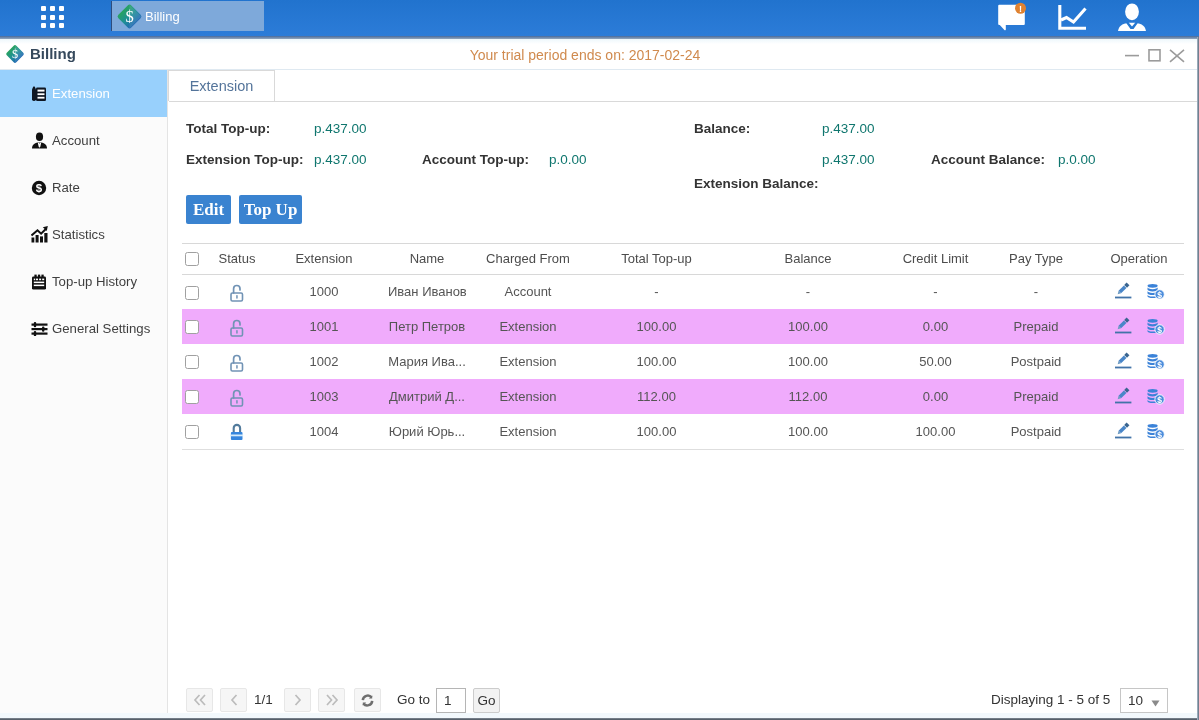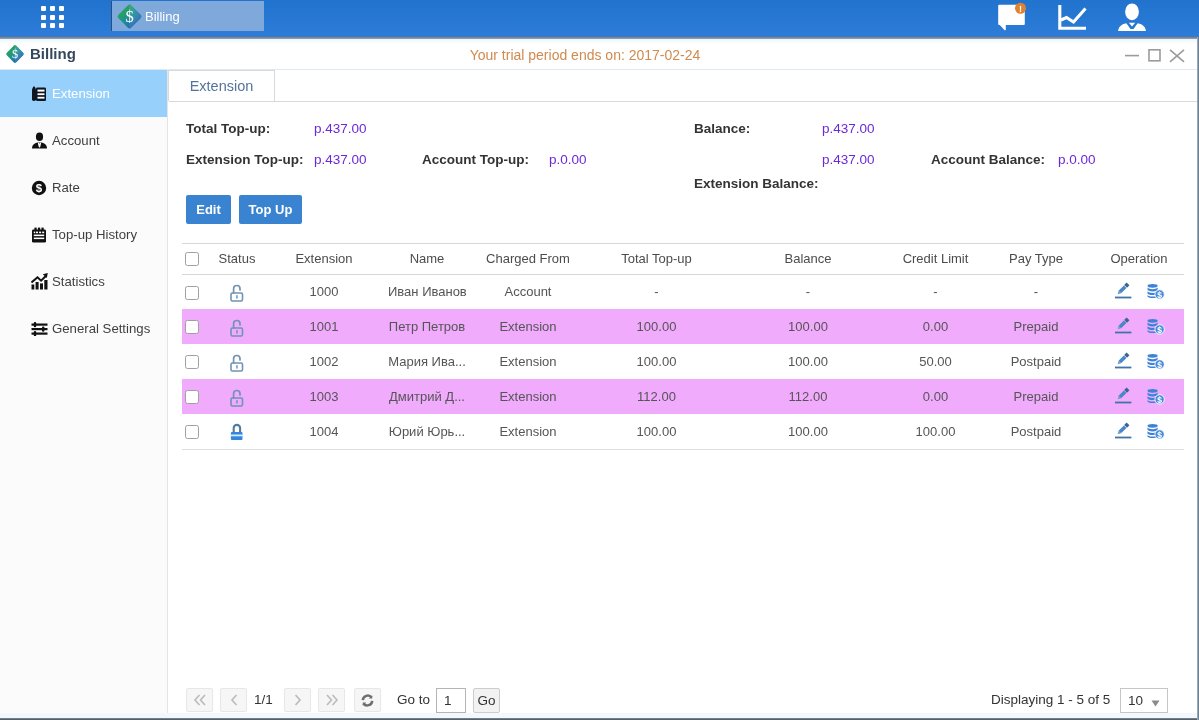--- a/index.html
+++ b/index.html
@@ -30,23 +30,23 @@
 .sitem svg { position:absolute; left:31px; }
 .sitem .lbl { position:absolute; left:52px; }
 .sitem.sel { background:#98d0fc; color:#fff; }
 #main { position:absolute; left:169px; top:70px; width:1030px; height:643px; background:#fff; }
 #tabrow { position:absolute; left:0; top:0; width:1030px; height:31px; }
 #tabrow .line { position:absolute; left:0; top:31px; width:1030px; height:1px; background:#d9d9d9; }
 #tab1 { position:absolute; left:-1px; top:0; width:107px; height:31px; background:#fff;
   border:1px solid #d9d9d9; border-bottom:none; font-size:14.5px; color:#54749a;
   display:flex; align-items:center; justify-content:center; z-index:2; }
 .slabel { position:absolute; font-size:13.5px; font-weight:bold; color:#333; }
-.sval { position:absolute; font-size:13.5px; color:#6d28d9; }
+.sval { position:absolute; font-size:13.5px; color:#0f766e; }
 .btn { position:absolute; top:125px; height:29px; background:#3a83d0; color:#fff;
-  font-size:13px; font-weight:bold; border-radius:2px; display:flex; align-items:center; justify-content:center; }
+  font-size:17px; font-weight:bold; border-radius:2px; display:flex; align-items:center; justify-content:center;font-family:Liberation Serif, serif; }
 #tbl { position:absolute; left:13px; top:172.5px; width:1002px; border-collapse:collapse; table-layout:fixed; }
 #tbl th { height:31px; font-size:13px; font-weight:normal; color:#4c4c4c; text-align:center;
   border-top:1px solid #d8d8d8; border-bottom:1px solid #d8d8d8; }
 #tbl td { height:35px; font-size:13px; color:#555; text-align:center; white-space:nowrap; overflow:hidden; }
 #tbl tr.alt { background:#f0abfc; }
 #tbl tr.last td { border-bottom:1px solid #dedede; }
 .cb { display:inline-block; width:14px; height:14px; border:1px solid #a0a0a0; border-radius:2.5px; background:#fff; vertical-align:middle; }
 #pager { position:absolute; left:0; top:615px; width:1030px; height:28px; }
 .pbtn { position:absolute; top:3px; width:27px; height:24px; background:#f6f6f6;
   border:1px solid #e7e7e7; border-radius:2px; display:flex; align-items:center; justify-content:center;
@@ -143,45 +143,45 @@
     <span class="lbl">Account</span>
   </div>
   <div class="sitem">
     <svg width="16" height="16" viewBox="0 0 16 16">
       <circle cx="8" cy="8" r="7.2" fill="#111"></circle>
       <text x="8" y="12.2" font-size="11.5" font-weight="bold" fill="#fff" text-anchor="middle">$</text>
     </svg>
     <span class="lbl">Rate</span>
   </div>
   <div class="sitem">
+    <svg width="17" height="17" viewBox="0 0 17 17">
+      <rect x="0.5" y="11.5" width="2.8" height="5" fill="#111"></rect>
+      <rect x="4.6" y="9" width="3" height="7.5" fill="#111"></rect>
+      <rect x="9" y="10.4" width="3" height="6.1" fill="#111"></rect>
+      <rect x="13.3" y="7" width="3.2" height="9.5" fill="#111"></rect>
+      <path d="M0.5 9.5 l6-5.2 3.6 3.4 5-5" stroke="#111" stroke-width="2" fill="none"></path>
+      <path d="M11.8 1.2 l5-1.2 -1 5 z" fill="#111"></path>
+    </svg>
+    <span class="lbl">Statistics</span>
+  </div>
+  <div class="sitem">
     <svg width="16" height="16" viewBox="0 0 16 16">
       <rect x="1" y="2.6" width="14" height="13" rx="1.4" fill="#111"></rect>
       <rect x="3.4" y="0.6" width="2.3" height="3.4" fill="#111"></rect>
       <rect x="6.9" y="0.6" width="2.3" height="3.4" fill="#111"></rect>
       <rect x="10.4" y="0.6" width="2.3" height="3.4" fill="#111"></rect>
       <rect x="2.8" y="4.6" width="1.4" height="1.6" fill="#fff"></rect>
       <rect x="5" y="4.6" width="2" height="1.6" fill="#fff"></rect>
       <rect x="8.1" y="4.6" width="2" height="1.6" fill="#fff"></rect>
       <rect x="11.2" y="4.6" width="2" height="1.6" fill="#fff"></rect>
       <rect x="2.8" y="7.6" width="10.4" height="1.5" fill="#fff"></rect>
       <rect x="2.8" y="10.6" width="10.4" height="1.5" fill="#fff"></rect>
       <rect x="2.8" y="13.2" width="10.4" height="1.3" fill="#fff" opacity="0"></rect>
     </svg>
     <span class="lbl">Top-up History</span>
-  </div>
-  <div class="sitem">
-    <svg width="17" height="17" viewBox="0 0 17 17">
-      <rect x="0.5" y="11.5" width="2.8" height="5" fill="#111"></rect>
-      <rect x="4.6" y="9" width="3" height="7.5" fill="#111"></rect>
-      <rect x="9" y="10.4" width="3" height="6.1" fill="#111"></rect>
-      <rect x="13.3" y="7" width="3.2" height="9.5" fill="#111"></rect>
-      <path d="M0.5 9.5 l6-5.2 3.6 3.4 5-5" stroke="#111" stroke-width="2" fill="none"></path>
-      <path d="M11.8 1.2 l5-1.2 -1 5 z" fill="#111"></path>
-    </svg>
-    <span class="lbl">Statistics</span>
   </div>
   <div class="sitem">
     <svg width="17" height="14" viewBox="0 0 17 14">
       <rect x="0.5" y="1.5" width="16" height="2.2" fill="#111"></rect>
       <rect x="2.8" y="0" width="2.4" height="5.2" rx="1" fill="#111"></rect>
       <rect x="0.5" y="6" width="16" height="2.2" fill="#111"></rect>
       <rect x="11" y="4.5" width="2.4" height="5.2" rx="1" fill="#111"></rect>
       <rect x="0.5" y="10.5" width="16" height="2.2" fill="#111"></rect>
       <rect x="2.8" y="9" width="2.4" height="5.2" rx="1" fill="#111"></rect>
     </svg>

